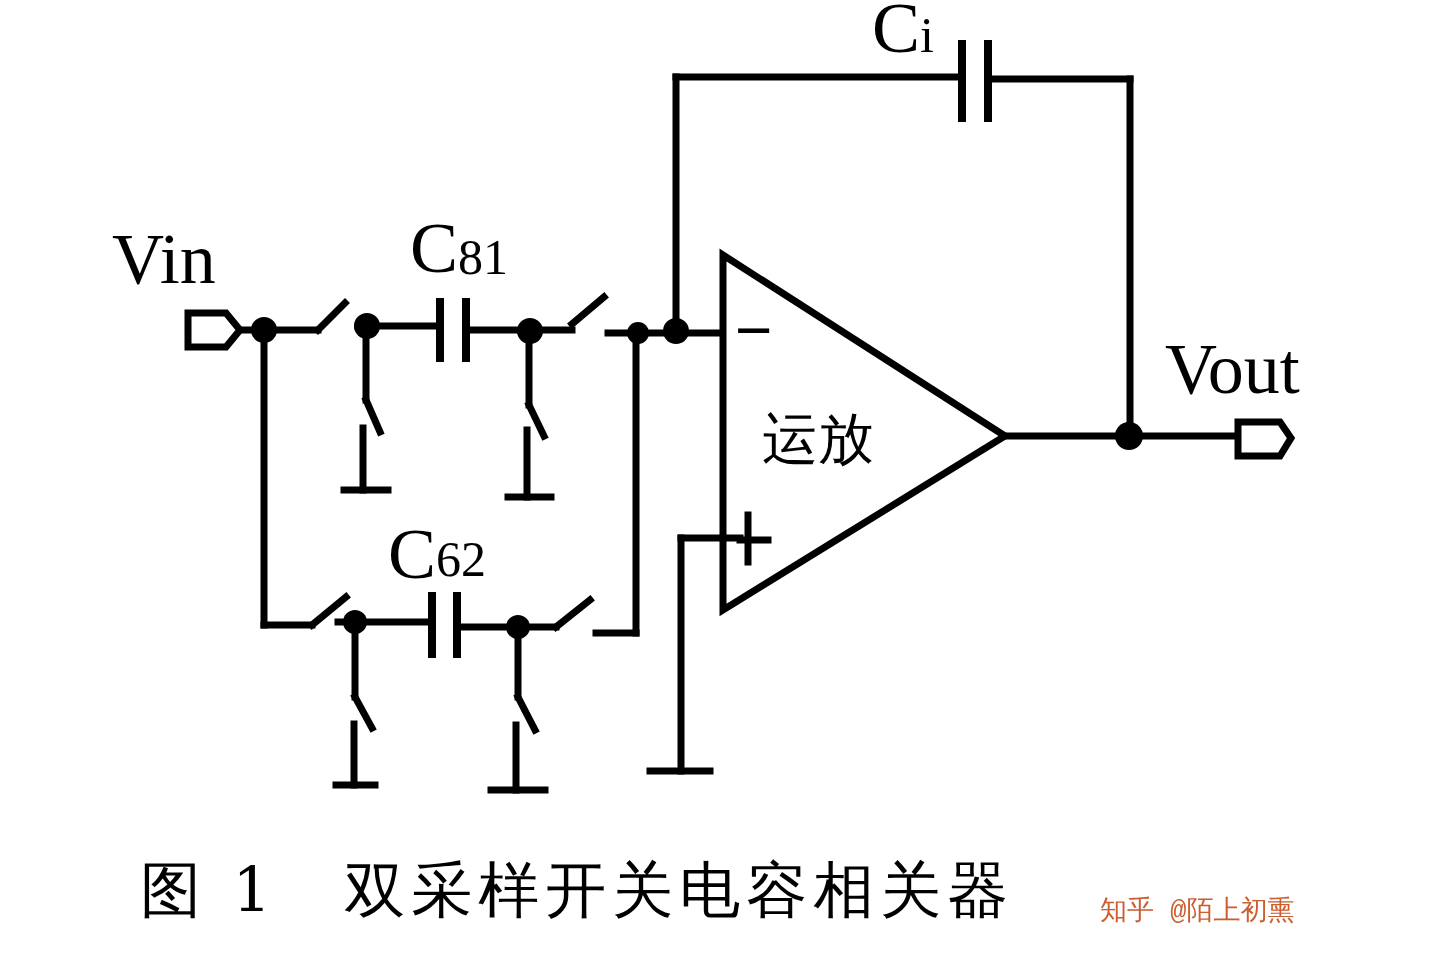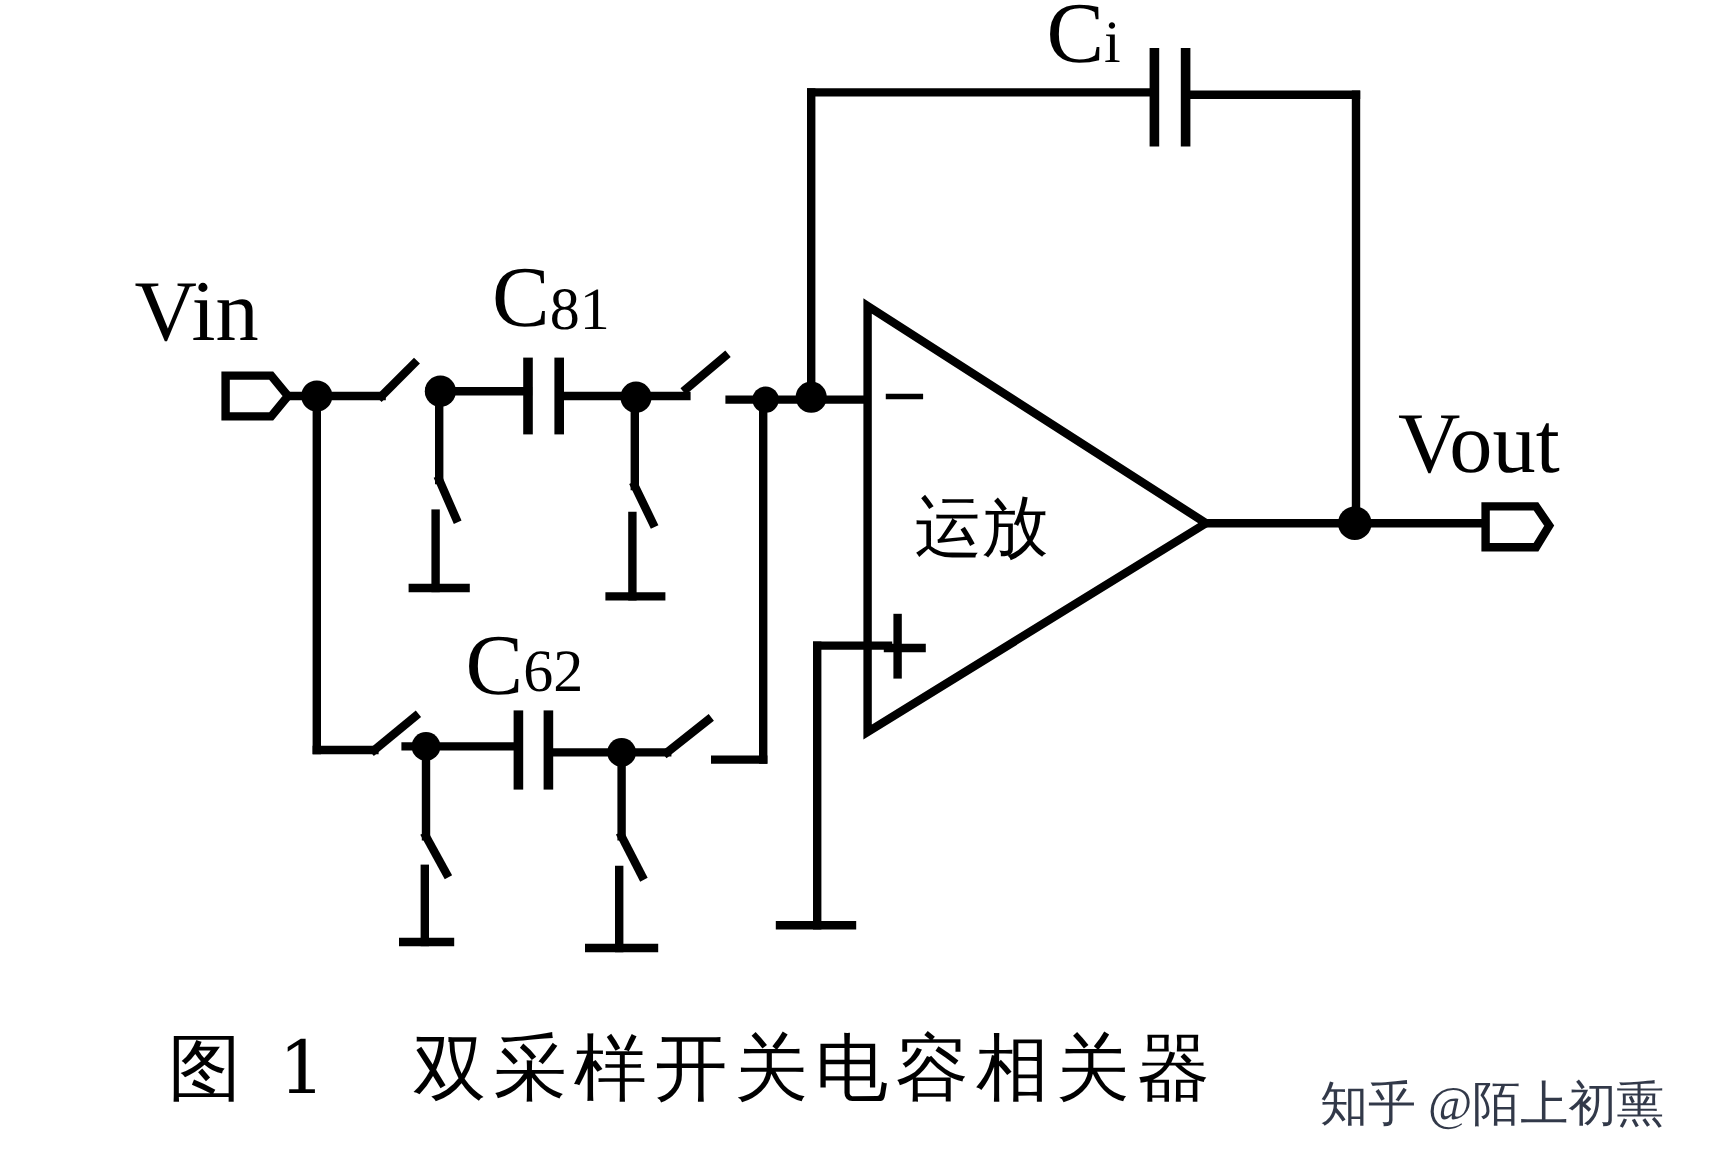--- a/index.html
+++ b/index.html
@@ -9,21 +9,21 @@
     .plate { stroke: #000; stroke-width: 8; fill: none; }
     .port { stroke: #000; stroke-width: 7; fill: #fff; stroke-linejoin: miter; }
     .node { fill: #000; }
     .opamp { stroke: #000; stroke-width: 7; fill: none; stroke-linejoin: miter; }
     .lbl { font-family: "Liberation Serif", "DejaVu Serif", serif; fill: #000; }
     .cap-main { font-size: 72px; }
     .cap-sub { font-size: 50px; }
     .sign { font-family: "Liberation Sans", sans-serif; }
     .cjk { font-family: "DejaVu Sans", sans-serif; fill: #000; }
     .caption { position: absolute; left: 140px; top: 850px; font-family: "DejaVu Serif", "Liberation Serif", serif; font-size: 61px; color: #000; white-space: pre; letter-spacing: 6px; }
-    .watermark { position: absolute; left: 1100px; top: 892px; font-family: Liberation Serif, serif; font-size: 40px; color: #0f172a; opacity: 0.85; white-space: nowrap; }
+    .watermark { position: absolute; left: 1100px; top: 892px; font-family: Liberation Mono, monospace; font-size: 27px; color: #c2410c; opacity: 0.85; white-space: nowrap; }
   </style>
 </head>
 <body>
 
 <svg id="schematic" viewBox="0 0 1440 980" xmlns="http://www.w3.org/2000/svg">
 
   <text class="lbl" x="112" y="283" font-size="72">Vin</text>
 
   <text class="lbl" x="410" y="272">
     <tspan class="cap-main">C</tspan><tspan class="cap-sub" dy="2">81</tspan>

